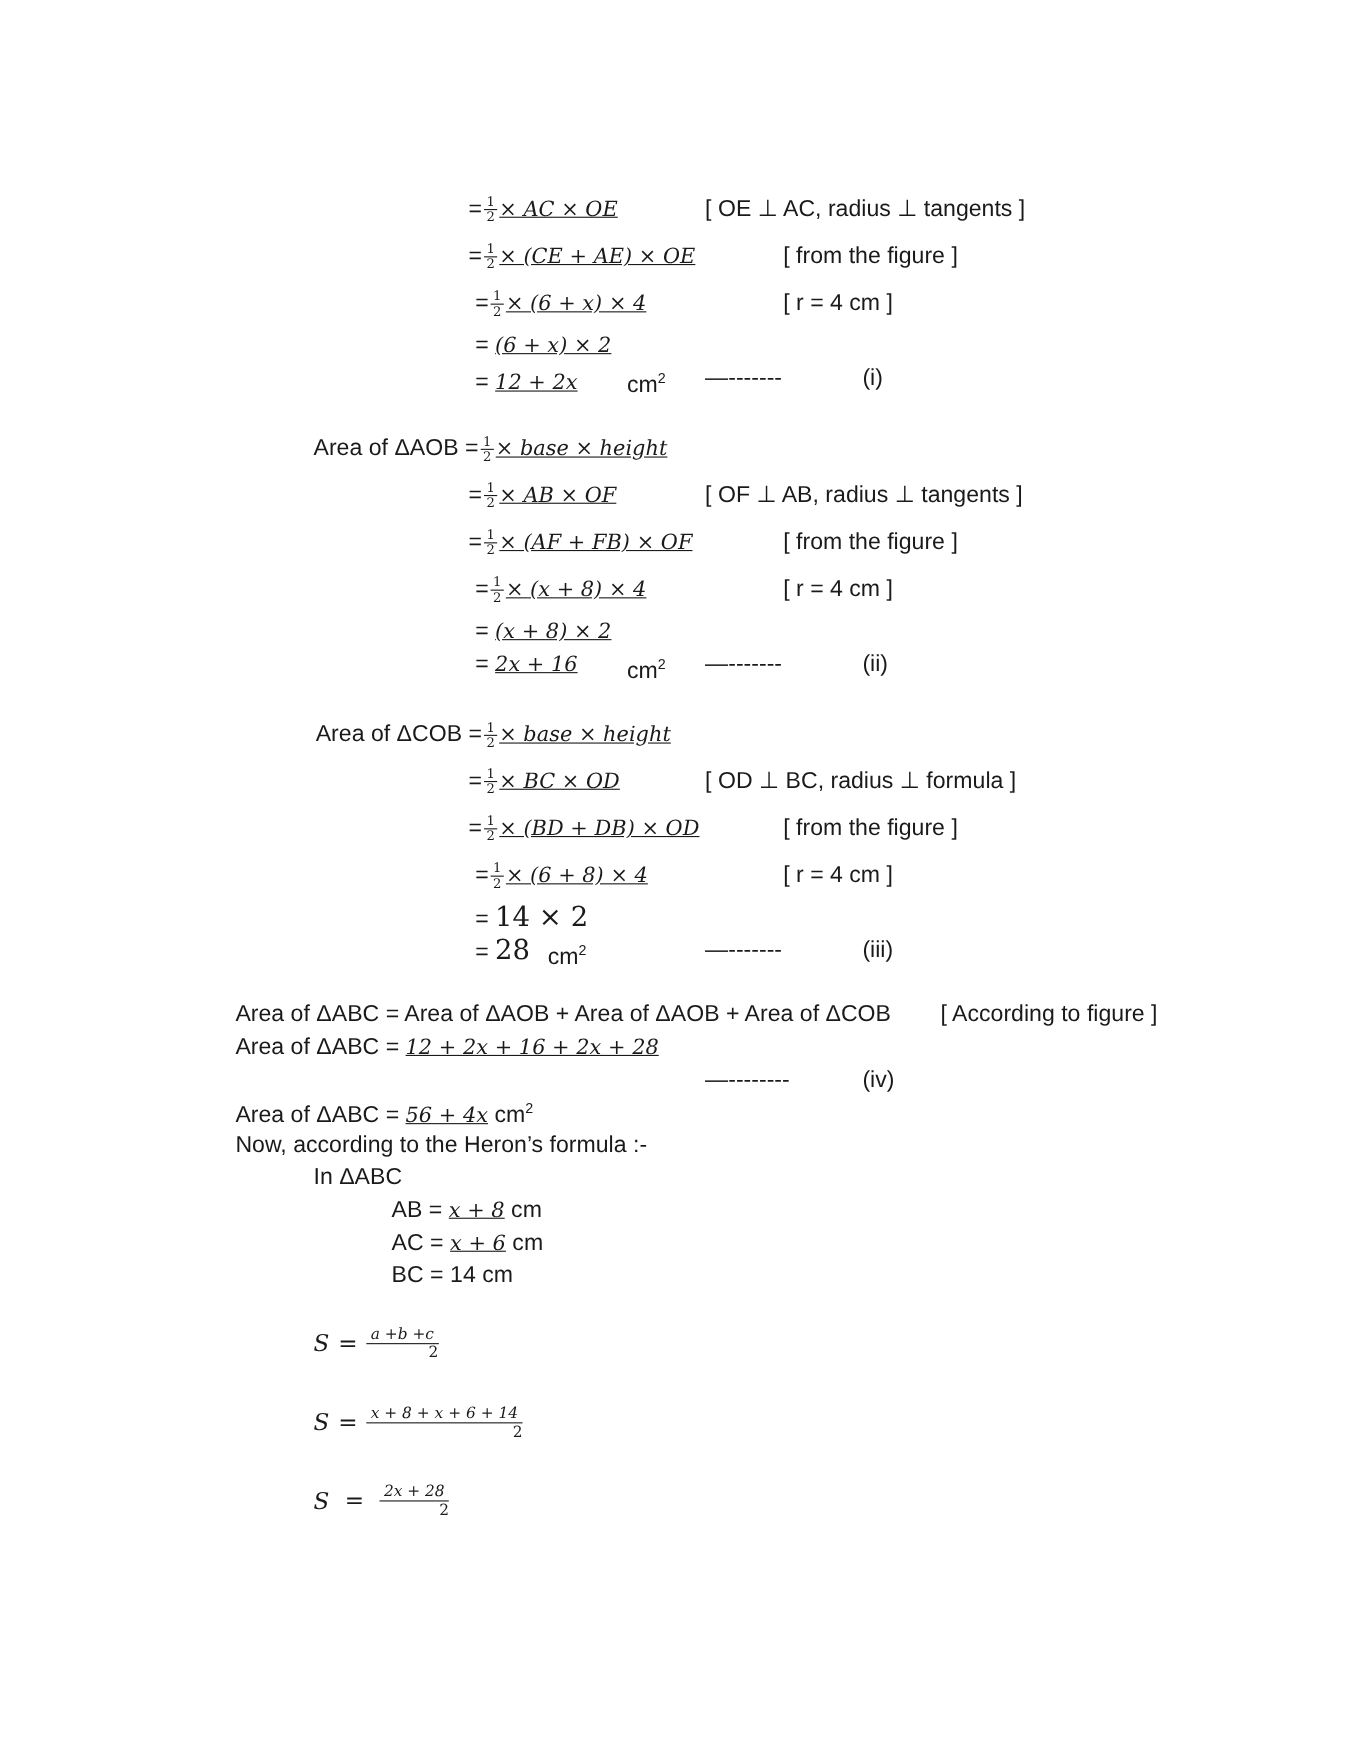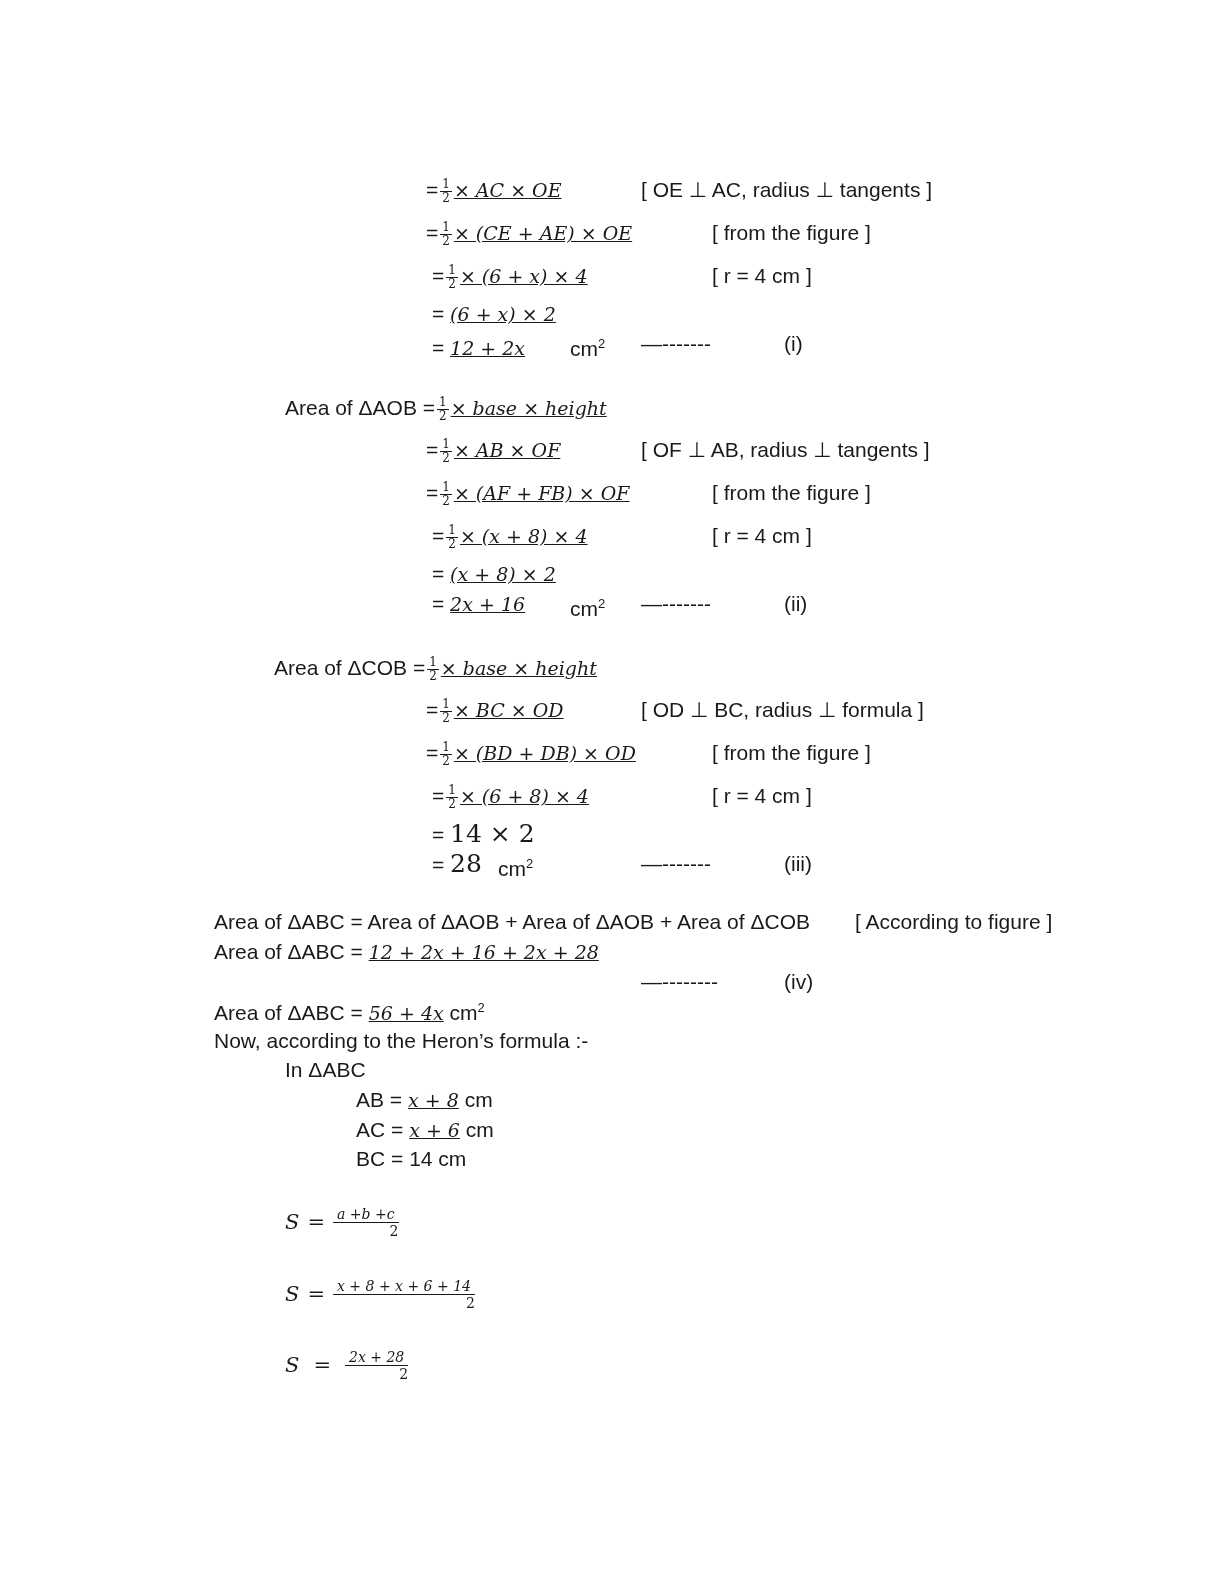--- a/index.html
+++ b/index.html
@@ -75,21 +75,21 @@
 
   <div class="ln" style="left:432px; top:591px;">
     <span>=</span> <span class="m">2x + 16</span>
   </div>
   <div class="ln" style="left:570px; top:591px;"><span>cm</span><sup>2</sup></div>
   <div class="ln" style="left:641px; top:591px;">—-------</div>
   <div class="ln" style="left:784px; top:591px;">(ii)</div>
 </div>
 
 <div>
-  <div class="ln" style="left:274px; top:655px;">
+  <div class="ln" style="left:287px; top:655px;">
     <span>Area of ΔCOB =</span><span class="frac"><span class="num">1</span><span class="den">2</span></span><span class="m">× base × height</span>
   </div>
 
   <div class="ln" style="left:426px; top:697px;">
     <span>=</span><span class="frac"><span class="num">1</span><span class="den">2</span></span><span class="m">× BC × OD</span>
   </div>
   <div class="note" style="left:641px; top:697px;">[ OD ⊥ BC, radius ⊥ formula ]</div>
 
   <div class="ln" style="left:426px; top:740px;">
     <span>=</span><span class="frac"><span class="num">1</span><span class="den">2</span></span><span class="m">× (BD + DB) × OD</span>

